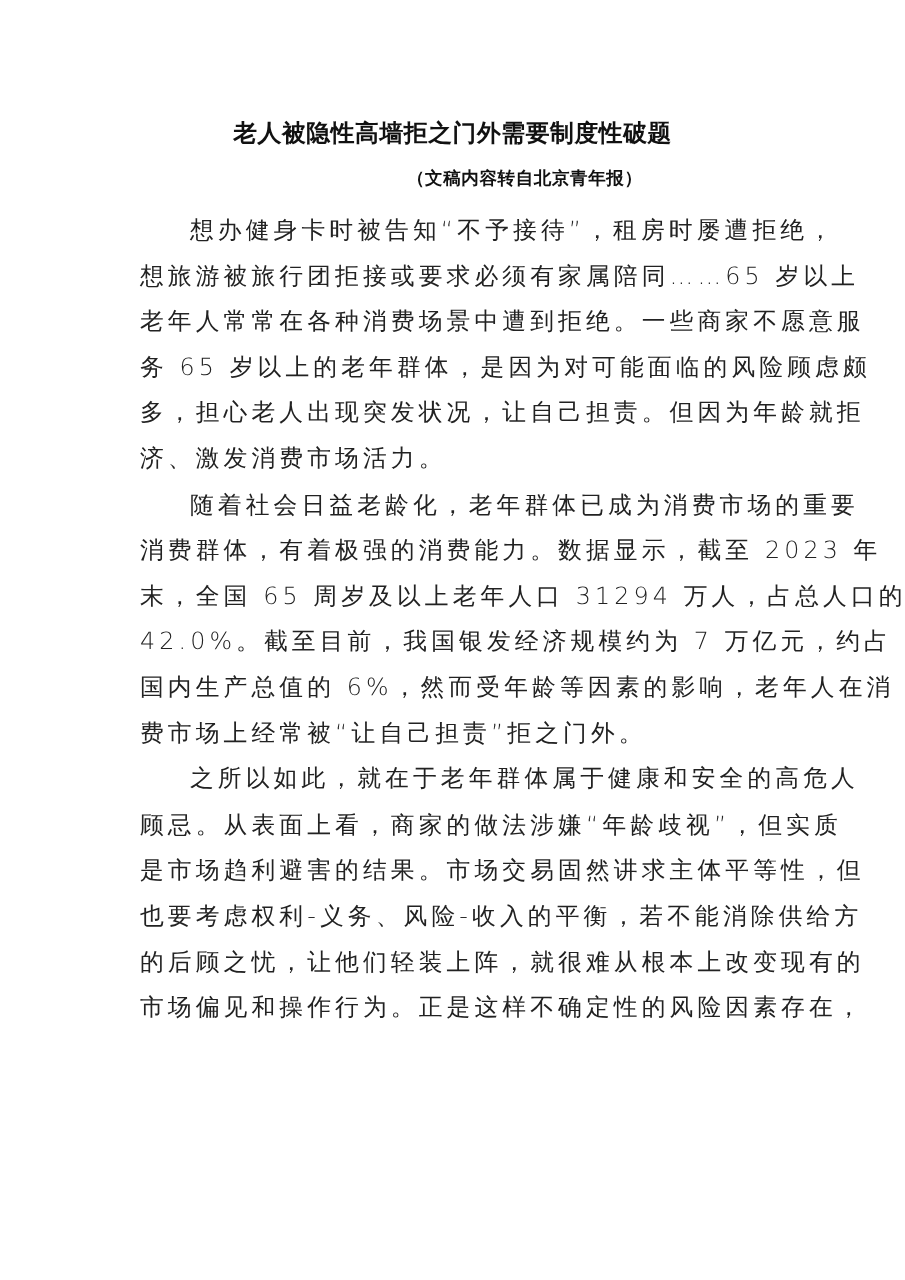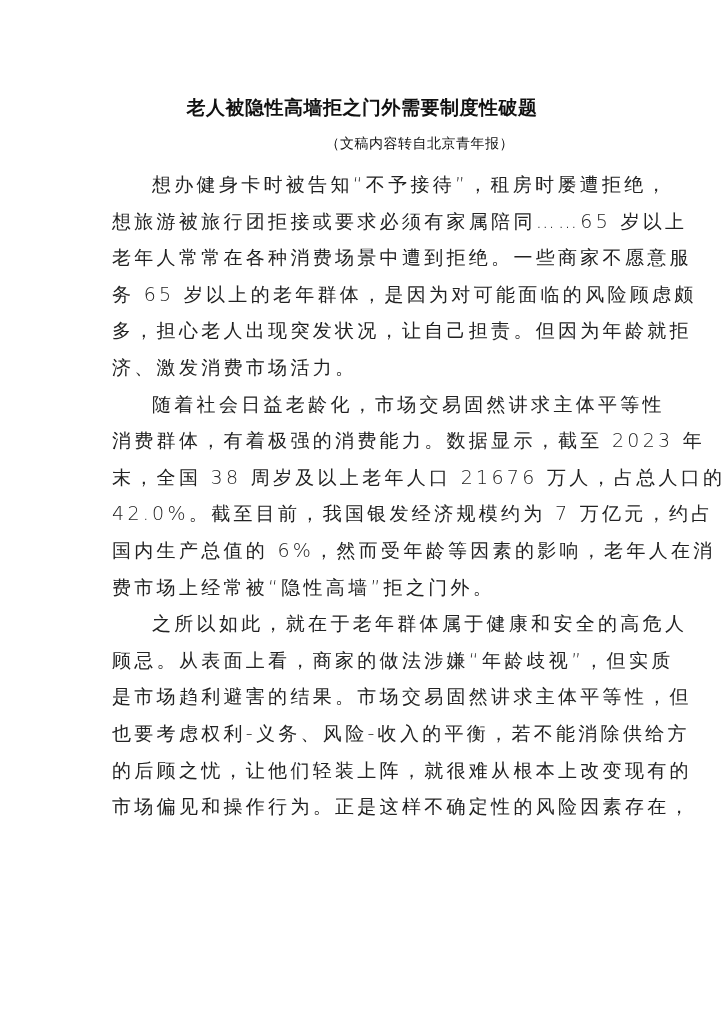--- a/index.html
+++ b/index.html
@@ -31,21 +31,21 @@
     font-weight: bold;
     font-size: 19px;
     letter-spacing: 0.5px;
     line-height: 26px;
     color: #111111;
   }
   .source {
     position: absolute;
     right: 110px;
     top: 132px;
-    font-weight: normal;
+    font-weight: bold;
     font-size: 14px;
     line-height: 22px;
     color: #111111;
     letter-spacing: 0.5px;
     margin-left: 32px;
   }
   .body {
     position: absolute;
     left: 112px;
     top: 166px;
@@ -80,26 +80,26 @@
     <div>
       <div class="line indent">想办健身卡时被告知“不予接待”，租房时屡遭拒绝，</div>
       <div class="line">想旅游被旅行团拒接或要求必须有家属陪同……65 岁以上</div>
       <div class="line">老年人常常在各种消费场景中遭到拒绝。一些商家不愿意服</div>
       <div class="line">务 65 岁以上的老年群体，是因为对可能面临的风险顾虑颇</div>
       <div class="line">多，担心老人出现突发状况，让自己担责。但因为年龄就拒</div>
       <div class="line">济、激发消费市场活力。</div>
     </div>
 
     <div>
-      <div class="line indent">随着社会日益老龄化，市场交易固然讲求主体平等性</div>
+      <div class="line indent">随着社会日益老龄化，老年群体已成为消费市场的重要</div>
       <div class="line">消费群体，有着极强的消费能力。数据显示，截至 2023 年</div>
-      <div class="line">末，全国 38 周岁及以上老年人口 21676 万人，占总人口的</div>
+      <div class="line">末，全国 65 周岁及以上老年人口 31294 万人，占总人口的</div>
       <div class="line">42.0%。截至目前，我国银发经济规模约为 7 万亿元，约占</div>
       <div class="line">国内生产总值的 6%，然而受年龄等因素的影响，老年人在消</div>
-      <div class="line">费市场上经常被“隐性高墙”拒之门外。</div>
+      <div class="line">费市场上经常被“让自己担责”拒之门外。</div>
     </div>
 
     <div>
       <div class="line indent">之所以如此，就在于老年群体属于健康和安全的高危人</div>
       <div class="line">顾忌。从表面上看，商家的做法涉嫌“年龄歧视”，但实质</div>
       <div class="line">是市场趋利避害的结果。市场交易固然讲求主体平等性，但</div>
       <div class="line">也要考虑权利-义务、风险-收入的平衡，若不能消除供给方</div>
       <div class="line">的后顾之忧，让他们轻装上阵，就很难从根本上改变现有的</div>
       <div class="line">市场偏见和操作行为。正是这样不确定性的风险因素存在，</div>
     </div>

